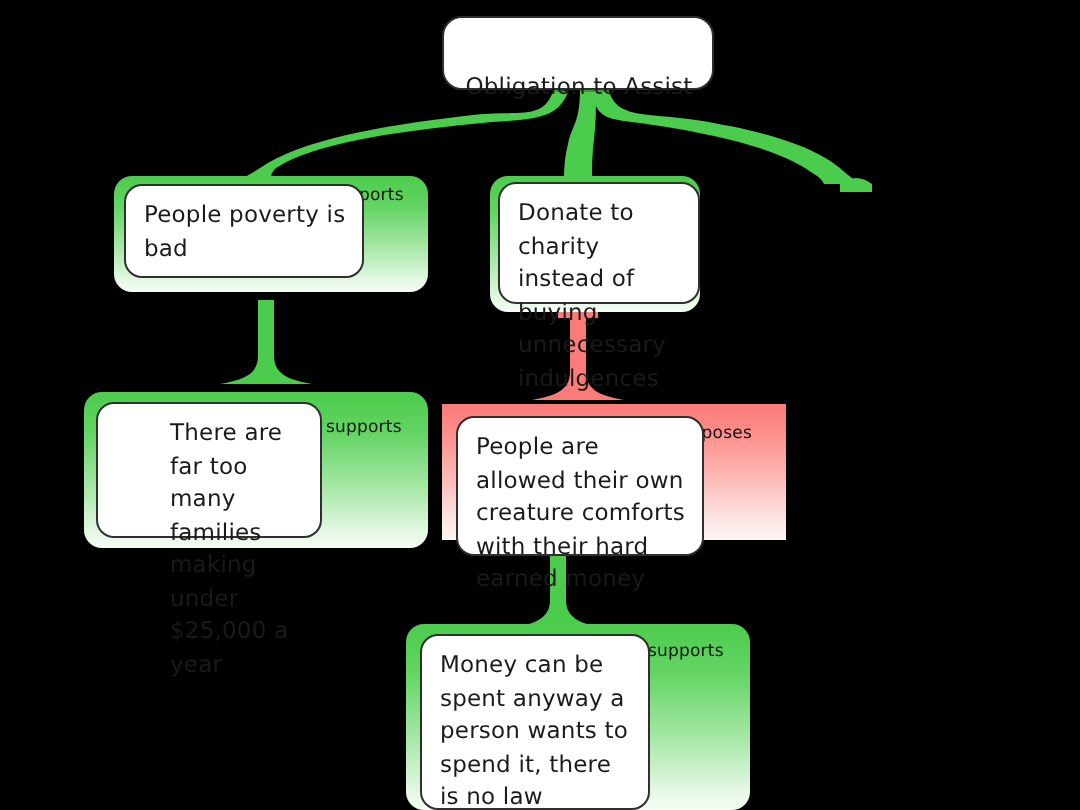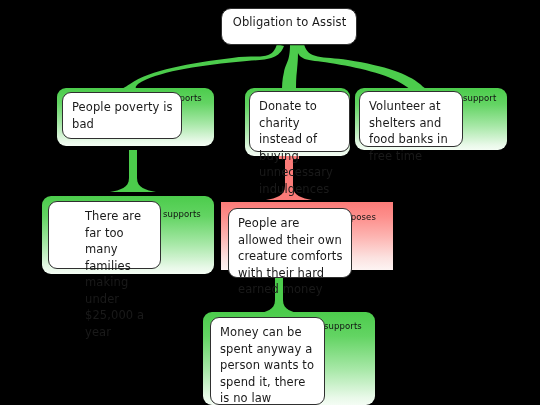--- a/index.html
+++ b/index.html
@@ -129,40 +129,35 @@
     <path d="M 275 272
              L 283 272
              L 283 300
              C 283 310, 292 312, 302 314
              L 256 314
              C 266 312, 275 310, 275 300 Z" fill="#4ccc4c"></path>
   </svg>
 
   <div class="node" style="left:221px; top:8px; width:136px; height:37px;">
     <div class="frame plain"></div>
-    <div class="card root" style="left:0px; top:0px; width:136px; height:37px; padding-top:5px; text-align:center;">Obligation to Assist</div>
+    <div class="card root" style="left:0px; top:0px; width:136px; height:37px; padding-top:26px; text-align:center;">Obligation to Assist</div>
   </div>
 
   <div class="node" style="left:57px; top:88px; width:157px; height:58px;">
     <div class="frame support"></div>
     <span class="badge" style="right:6px; top:5px; width:44px;">supports</span>
     <div class="card" style="left:5px; top:4px; width:120px; height:47px;">People poverty is bad</div>
   </div>
 
   <div class="node" style="left:245px; top:88px; width:105px; height:68px;">
     <div class="frame support"></div>
     <span class="badge" style="right:4px; top:5px; width:0px;"></span>
     <div class="card" style="left:4px; top:3px; width:101px; height:61px;">Donate to charity instead of buying unnecessary indulgences</div>
   </div>
 
-  <div class="node" style="left:355px; top:88px; width:152px; height:62px;">
-    <div class="frame support"></div>
-    <span class="badge" style="right:4px; top:5px; width:40px;">support</span>
-    <div class="card" style="left:4px; top:3px; width:104px; height:56px;">Volunteer at shelters and food banks in free time</div>
-  </div>
 
   <div class="node" style="left:42px; top:196px; width:172px; height:78px;">
     <div class="frame support"></div>
     <span class="badge" style="right:7px; top:13px; width:44px;">supports</span>
     <div class="card" style="left:6px; top:5px; width:113px; height:68px;padding-left:36px;">There are far too many families making under $25,000 a year</div>
   </div>
 
   <div class="node" style="left:221px; top:202px; width:172px; height:68px;">
     <div class="frame oppose"></div>
     <span class="badge" style="right:9px; top:10px; width:44px;">opposes</span>

